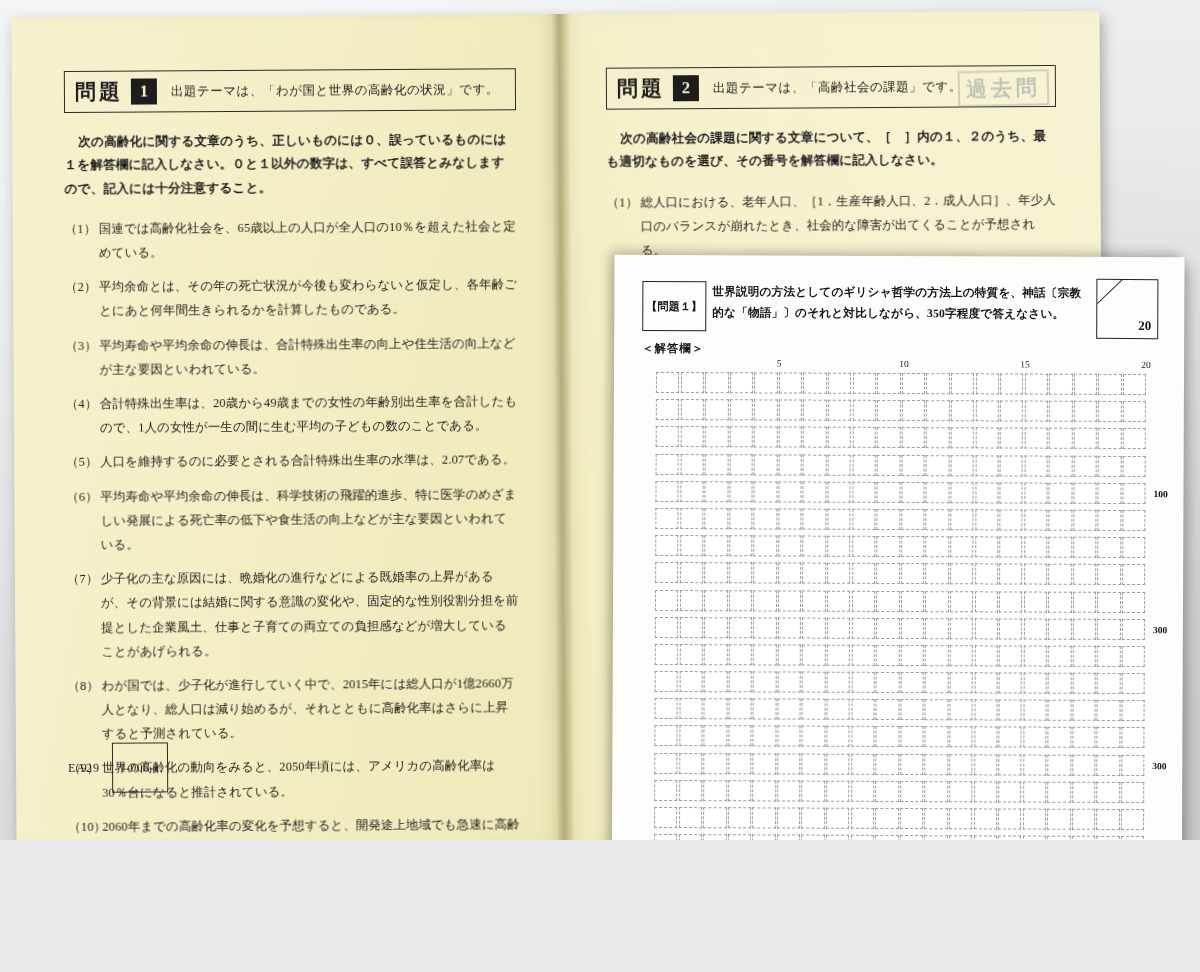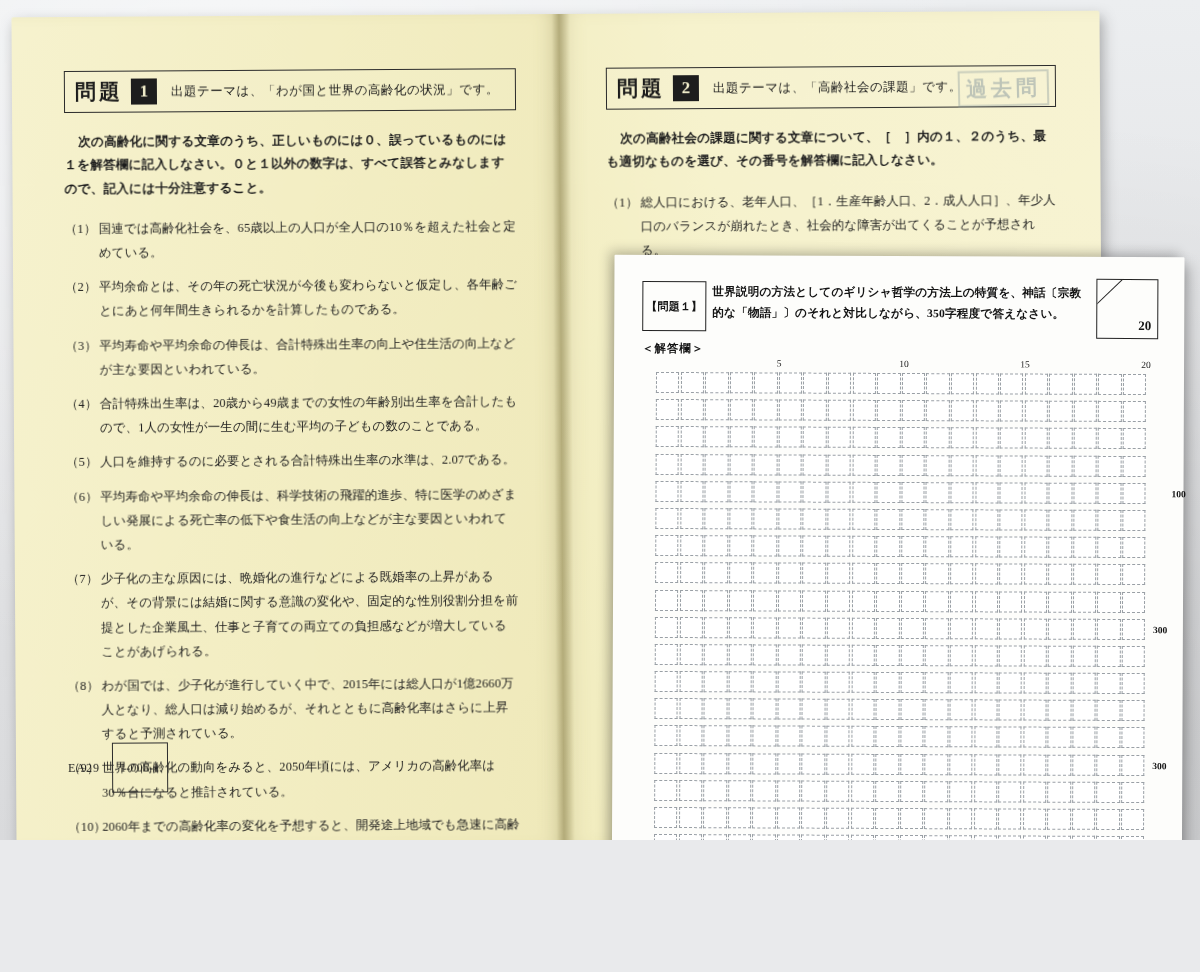--- a/index.html
+++ b/index.html
@@ -883,21 +883,21 @@
             <div class="cell"></div>
             <div class="cell"></div>
             <div class="cell"></div>
             <div class="cell"></div>
             <div class="cell"></div>
             <div class="cell"></div>
             <div class="cell"></div>
             <div class="cell"></div>
             <div class="cell"></div>
           </div>
-          <div class="row-mark" style="top: 114.8px; margin-left: 18px;">100</div>
+          <div class="row-mark" style="top: 114.8px;">100</div>
           <div class="row-mark" style="top: 250.8px;">300</div>
           <div class="row-mark" style="top: 386.8px;">300</div>
         </div>
 
       <div class="as-footer">
         <span>GA13</span>
         <span class="code">1-001-2</span>
       </div>
     </div>
   </div>

